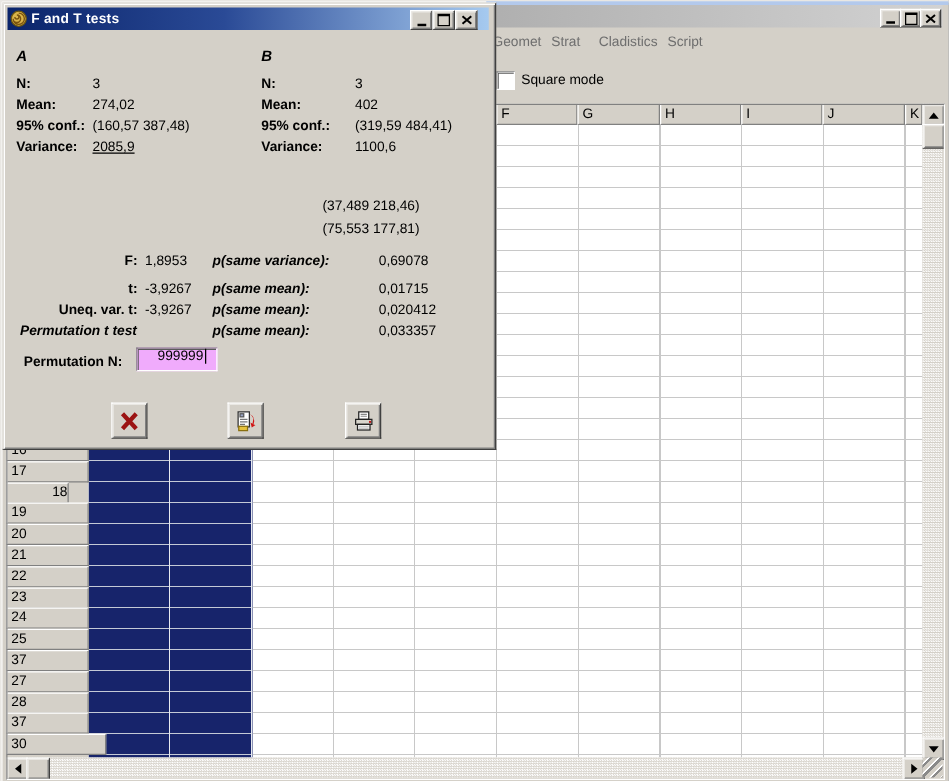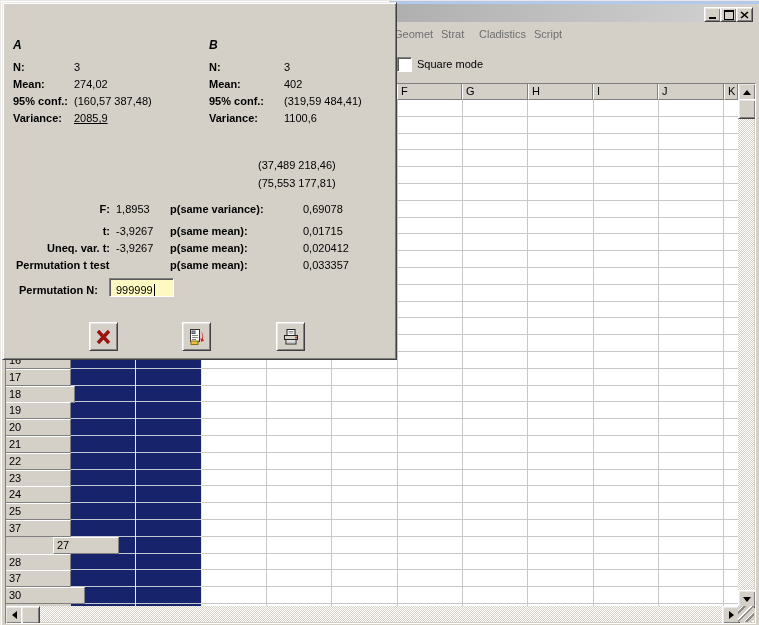--- a/index.html
+++ b/index.html
@@ -52,24 +52,24 @@
   #dialog{left:2px;top:2px;width:393px;height:356px;z-index:10;}
   #dlg-titlebar{left:3px;top:3px;width:385px;height:18px;
     background:linear-gradient(90deg,#0a246a 0%,#2a4a96 45%,#a6caf0 100%);
     display:flex;align-items:center;}
   #dlg-title{color:#fff;font-weight:bold;font-size:11px;margin-left:3px;letter-spacing:.2px;}
   .dlg-wbtn{width:16px;height:14px;}
   .lbl{position:absolute;font-weight:bold;white-space:nowrap;}
   .val{position:absolute;white-space:nowrap;}
   .t-lbl{position:absolute;font-weight:bold;left:10px;width:97px;text-align:right;white-space:nowrap;}
   .t-val{position:absolute;left:113px;white-space:nowrap;}
-  .t-plbl{position:absolute;font-weight:bold;left:167px;white-space:nowrap;}
+  .t-plbl{position:absolute;font-weight:bold;left:167px;white-space:nowrap;font-style:italic;}
   .t-pval{position:absolute;left:300px;white-space:nowrap;}
-  #textbox{left:106px;top:275px;width:65px;height:19px;background:#fef9c3;box-sizing:border-box;
-    display:flex;align-items:flex-end;padding-left:6px;}
+  #textbox{left:106px;top:275px;width:65px;height:19px;background:#f0abfc;box-sizing:border-box;
+    display:flex;align-items:flex-start;padding-left:16px;}
   #caret{width:1px;height:12px;background:#000;margin-left:1px;}
   .dlg-btn{width:27px;height:27px;}
 </style>
 </head>
 <body>
 
 <div id="screen">
 
   <div id="main-window" class="abs raised-deep">
 
@@ -103,30 +103,30 @@
 
     <div id="headers-layer">
         <div class="abs colhead" style="left: 396px; top: 82px; width: 65px; height: 17px;">F</div>
         <div class="abs colhead" style="left: 461px; top: 82px; width: 66px; height: 17px;">G</div>
         <div class="abs colhead" style="left: 527px; top: 82px; width: 65px; height: 17px;">H</div>
         <div class="abs colhead" style="left: 592px; top: 82px; width: 65px; height: 17px;">I</div>
         <div class="abs colhead" style="left: 657px; top: 82px; width: 66px; height: 17px;">J</div>
         <div class="abs colhead" style="left: 723px; top: 82px; width: 14px; height: 17px;">K</div>
         <div class="abs rowhead" style="left: 4px; top: 351px; width: 66px; height: 17px;">16</div>
         <div class="abs rowhead" style="left: 4px; top: 367.8px; width: 66px; height: 17px;">17</div>
-        <div class="abs rowhead" style="left: 4px; top: 384.6px; width: 70px; height: 17px;">18</div>
+        <div class="abs rowhead" style="left: 4px; top: 384.6px; width: 50px; height: 17px; text-align: right;">18</div>
         <div class="abs rowhead" style="left: 4px; top: 401.4px; width: 66px; height: 17px;">19</div>
         <div class="abs rowhead" style="left: 4px; top: 418.2px; width: 66px; height: 17px;">20</div>
         <div class="abs rowhead" style="left: 4px; top: 435px; width: 66px; height: 17px;">21</div>
         <div class="abs rowhead" style="left: 4px; top: 451.8px; width: 66px; height: 17px;">22</div>
         <div class="abs rowhead" style="left: 4px; top: 468.6px; width: 66px; height: 17px;">23</div>
         <div class="abs rowhead" style="left: 4px; top: 485.4px; width: 66px; height: 17px;">24</div>
         <div class="abs rowhead" style="left: 4px; top: 502.2px; width: 66px; height: 17px;">25</div>
         <div class="abs rowhead" style="left: 4px; top: 519px; width: 66px; height: 17px;">37</div>
-        <div class="abs rowhead" style="left: 4px; top: 535.8px; width: 66px; height: 17px; margin-left: 48px;">27</div>
+        <div class="abs rowhead" style="left: 4px; top: 535.8px; width: 66px; height: 17px;">27</div>
         <div class="abs rowhead" style="left: 4px; top: 552.6px; width: 66px; height: 17px;">28</div>
         <div class="abs rowhead" style="left: 4px; top: 569.4px; width: 66px; height: 17px;">37</div>
         <div class="abs rowhead" style="left: 4px; top: 586.2px; width: 80px; height: 17px;">30</div>
       </div>
 
     <div class="abs sb-track" style="left:737px;top:82px;width:16px;height:523px;"></div>
     <div class="abs btn3d" style="left:737px;top:82px;width:16px;height:16px;">
       <span class="tri-up"></span>
       </div>
     <div class="abs btn3d" style="left:737px;top:98px;width:16px;height:18px;"></div>
@@ -143,20 +143,38 @@
       <span class="tri-right"></span>
       </div>
 
     <div id="resize-grip" class="abs" style="left:737px;top:605px;width:16px;height:16px;"></div>
 
     <div id="grid-edge" class="abs"></div>
   </div>
 
   <div id="dialog" class="abs raised-deep">
 
+    <div id="dlg-titlebar" class="abs">
+      <svg width="14" height="14" viewBox="0 0 14 14" style="margin-left:2px;">
+        <circle cx="7" cy="7" r="6" fill="#d9b44a" stroke="#6b5510" stroke-width="1"></circle>
+        <path d="M7 2.5 a4.5 4.5 0 1 1 -4.5 4.5 a3 3 0 1 0 3 -3 a1.6 1.6 0 1 1 -1.6 1.6" fill="none" stroke="#7a5410" stroke-width="1.1"></path>
+      </svg>
+      <span id="dlg-title">F and T tests</span>
+      <div class="abs dlg-wbtn btn3d" style="left:322px;top:2px;">
+        <span class="mingl" style="width:7px;height:2px;background:#000;margin-top:7px;"></span>
+        </div>
+      <div class="abs dlg-wbtn btn3d" style="left:340px;top:2px;">
+        <span class="maxgl" style="width:8px;height:7px;border:1px solid #000;border-top:2px solid #000;"></span>
+        </div>
+      <div class="abs dlg-wbtn btn3d" style="left:358px;top:2px;">
+        <svg width="9" height="8" viewBox="0 0 9 8">
+          <path d="M1 1 L8 7 M8 1 L1 7" stroke="#000" stroke-width="1.6" fill="none"></path>
+          </svg>
+        </div>
+    </div>
 
     <div class="lbl" style="left:10px;top:35px;font-style:italic;font-size:12px;">A</div>
     <div class="lbl" style="left:10px;top:58px;">N:</div>
     <div class="val" style="left:71px;top:58px;">3</div>
     <div class="lbl" style="left:10px;top:75px;">Mean:</div>
     <div class="val" style="left:71px;top:75px;">274,02</div>
     <div class="lbl" style="left:10px;top:92px;">95% conf.:</div>
     <div class="val" style="left:71px;top:92px;">(160,57 387,48)</div>
     <div class="lbl" style="left:10px;top:109px;">Variance:</div>
     <div class="val" style="left:71px;top:109px;text-decoration:underline;">2085,9</div>
@@ -182,21 +200,21 @@
     <div class="t-lbl" style="top:222px;">t:</div>
     <div class="t-val" style="top:222px;">-3,9267</div>
     <div class="t-plbl" style="top:222px;">p(same mean):</div>
     <div class="t-pval" style="top:222px;">0,01715</div>
 
     <div class="t-lbl" style="top:239px;">Uneq. var. t:</div>
     <div class="t-val" style="top:239px;">-3,9267</div>
     <div class="t-plbl" style="top:239px;">p(same mean):</div>
     <div class="t-pval" style="top:239px;">0,020412</div>
 
-    <div class="t-lbl" style="top:256px;left:13px;width:auto;text-align:left;">Permutation t test</div>
+    <div class="t-lbl" style="top:256px;left:13px;width:auto;text-align:left;font-style:italic;">Permutation t test</div>
     <div class="t-plbl" style="top:256px;">p(same mean):</div>
     <div class="t-pval" style="top:256px;">0,033357</div>
 
     <div class="lbl" style="left:16px;top:281px;">Permutation N:</div>
     <div id="textbox" class="abs sunken">
       <span>999999</span>
       <span id="caret"></span>
     </div>
 
     <div class="abs dlg-btn btn3d" style="left:86px;top:319px;">

